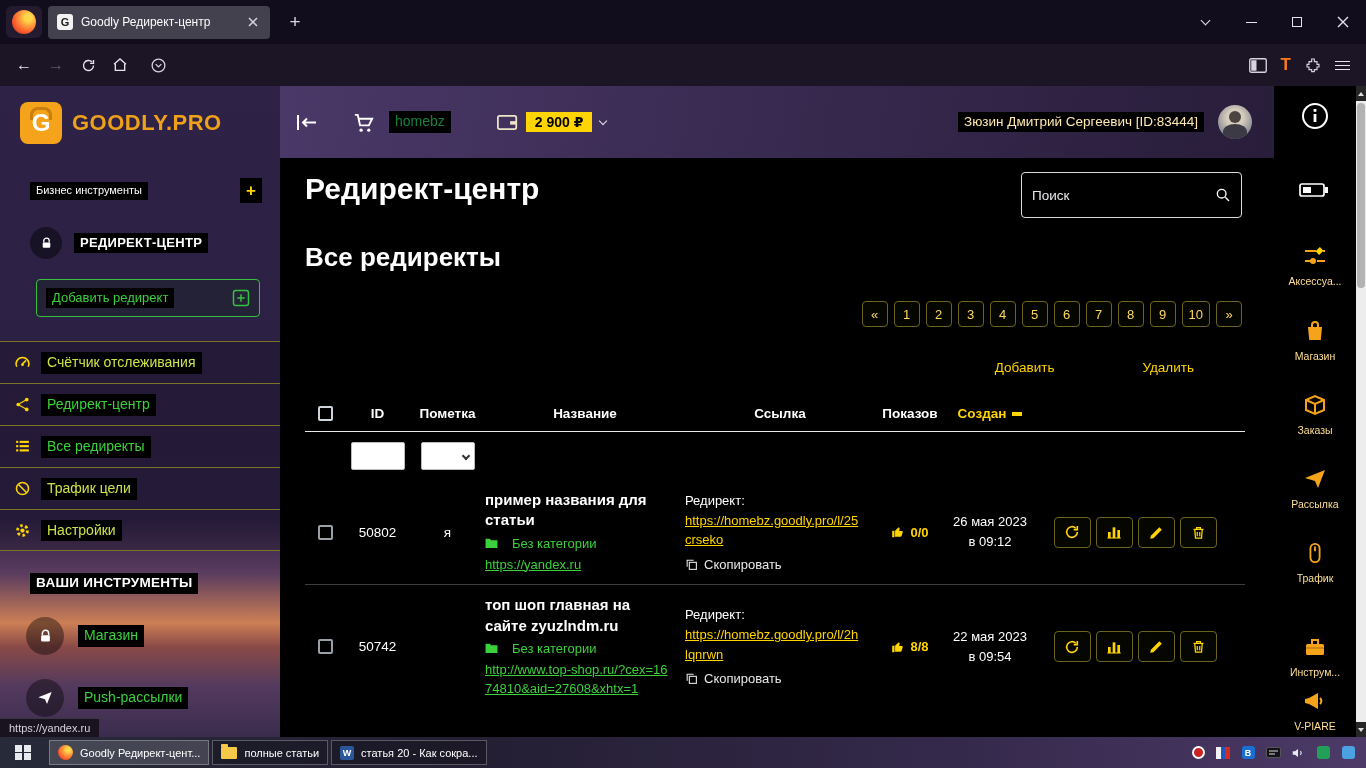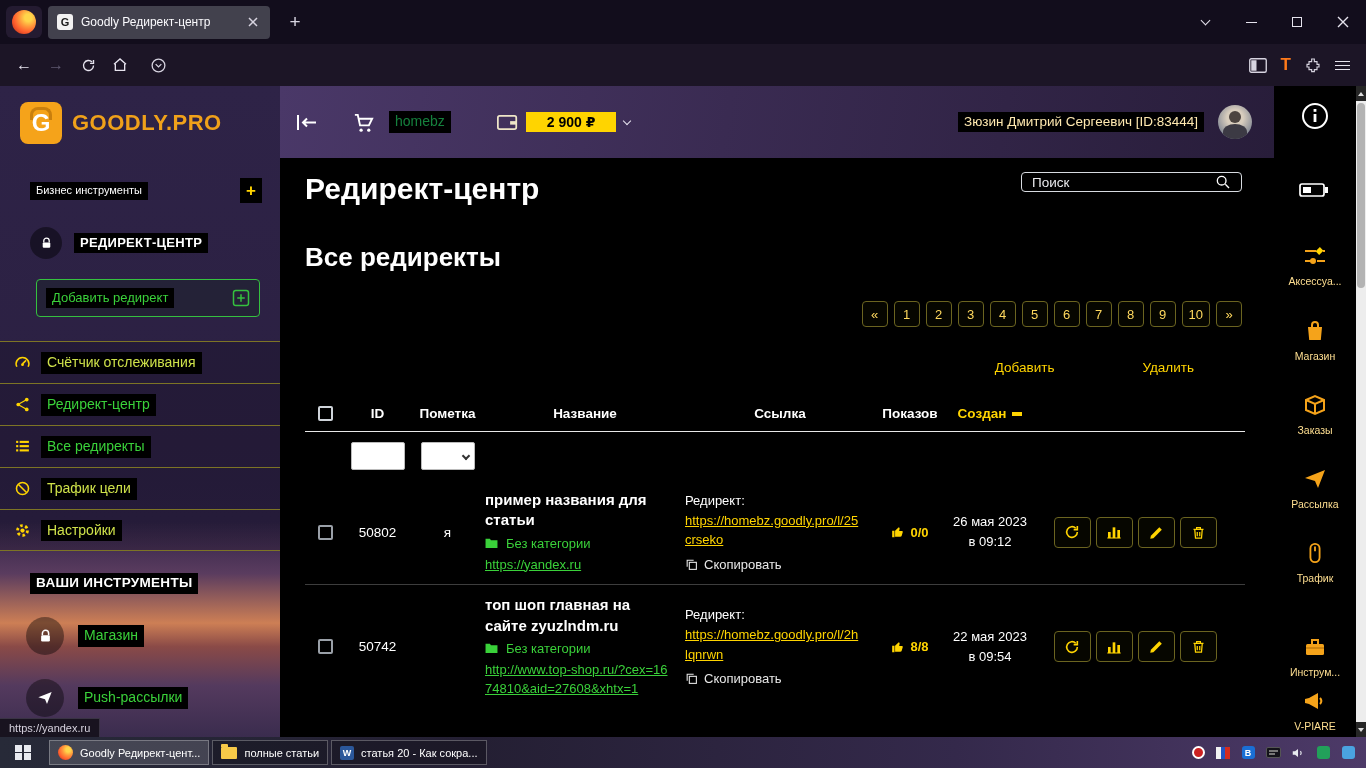--- a/index.html
+++ b/index.html
@@ -63,31 +63,31 @@
 .circ38{width:38px;height:38px;border-radius:50%;background:rgba(0,0,0,.4);display:flex;align-items:center;justify-content:center}
 .tlabel{color:#3ad13a;font-size:14px}
 .status-tip{position:absolute;left:0;bottom:0;background:#18131f;border:1px solid #3a3444;border-left:none;border-bottom:none;color:#d6d2de;font-size:11px;padding:3px 9px;z-index:5}
 
 
 #page{width:994px;height:651px;display:flex;flex-direction:column}
 .page-header{height:72px;background:linear-gradient(100deg,#4a3868 0%,#3a2b52 45%,#281d3a 100%);display:flex;align-items:center;padding:0 16px;position:relative}
 .ph-account{margin-left:14px;text-decoration:underline}
 .ph-account span{color:#15803d;font-size:14px}
 .wallet-group{margin-left:46px;display:flex;align-items:center;gap:8px}
-.balance-chip{background:#ffd400;color:#000;font-weight:bold;font-size:14px;padding:2px 21px}
+.balance-chip{background:#ffd400;color:#000;font-weight:bold;font-size:14px;padding:2px 9px}
 .chev-sm{width:6px;height:6px;border-right:1.8px solid #e8e4f0;border-bottom:1.8px solid #e8e4f0;transform:rotate(45deg);margin-top:-2px}
 .user-chip{margin-left:auto;text-decoration:underline;text-decoration-color:#b9a;}
 .user-chip span{color:#ffe9b0;font-size:13.5px}
 .avatar{width:34px;height:34px;border-radius:50%;margin:0 6px 0 14px;background:radial-gradient(circle at 50% 38%,#d8cdbd 0 30%,#8b8f98 70%,#5d616b 100%);overflow:hidden;position:relative}
 .avatar:before{content:"";position:absolute;top:6px;left:11px;width:12px;height:12px;border-radius:50%;background:#4c4440}
 .avatar:after{content:"";position:absolute;top:19px;left:5px;width:24px;height:16px;border-radius:50% 50% 0 0;background:#3c3a44}
 
 .content{position:relative;flex:1;background:#000}
 .page-title{position:absolute;left:25px;top:14px;color:#fff;font-size:30px;font-weight:bold}
-.searchbox{position:absolute;right:32px;top:14px;width:221px;height:20px;border:1px solid #d7dbe0;border-radius:4px;display:flex;align-items:center;padding:0 10px;background:#000}
+.searchbox{position:absolute;right:32px;top:14px;width:221px;height:46px;border:1px solid #d7dbe0;border-radius:4px;display:flex;align-items:center;padding:0 10px;background:#000}
 .searchbox input{flex:1;background:transparent;border:none;outline:none;color:#fff;font-size:13.5px;font-family:inherit}
 .searchbox input::placeholder{color:#e9e9ec;opacity:1}
 .section-title{position:absolute;left:25px;top:84px;color:#fff;font-size:26px;font-weight:bold}
 .pagination{position:absolute;right:32px;top:143px;display:flex;gap:6px}
 .pgbtn{min-width:26px;height:26px;border:1px solid #6b6420;border-radius:4px;color:#ffd95e;font-size:13px;display:flex;align-items:center;justify-content:center;padding:0 6px;background:#060600}
 .bulk-actions{position:absolute;right:74px;top:200px;display:flex;gap:76px}
 .bulk-actions .hl{color:#ffd400;font-size:13.5px}
 
 .tbl{position:absolute;left:25px;top:238px;width:940px}
 .tgrid{display:grid;grid-template-columns:40px 65px 75px 200px 190px 70px 90px 200px;align-items:center}
@@ -98,21 +98,21 @@
 .filter-row{height:48px}
 .f-input{width:54px;height:28px;background:#fff;border:1px solid #bbb;border-radius:2px;margin:0 auto;display:block}
 .f-select{width:54px;height:28px;background:#fff;border:1px solid #bbb;border-radius:2px;margin:0 auto;display:flex;align-items:center;justify-content:flex-end;padding-right:5px}
 .f-select .chevd{width:6px;height:6px;border-right:2px solid #333;border-bottom:2px solid #333;transform:rotate(45deg)}
 .trow{padding:10px 0}
 .trow.sep{border-bottom:1px solid #3d3d3d}
 .cbox{width:15px;height:15px;border:2px solid #9aa0a8;border-radius:2px;background:transparent;margin:0 auto}
 .cell-id,.cell-mark{color:#fff;font-size:13.5px;text-align:center}
 .cell-name{padding-right:12px}
 .row-title{color:#fff;font-weight:bold;font-size:15px;line-height:1.35;word-break:break-word}
-.cat-line{display:flex;align-items:center;gap:8px;margin-top:5px}
+.cat-line{display:flex;align-items:center;gap:14px;margin-top:5px}
 .cat-line span{color:#3ad13a;font-size:13px}
 .target-link{display:inline-block;margin-top:5px;color:#3ad13a;font-size:13px;text-decoration:underline;word-break:break-all;line-height:1.45}
 .cell-link{padding-right:14px}
 .redir-label{color:#fff;font-size:13px}
 .redir-url{display:inline-block;margin-top:3px;color:#ffd400;font-size:13px;text-decoration:underline;word-break:break-all;line-height:1.5}
 .copy-line{display:flex;align-items:center;gap:6px;margin-top:7px}
 .copy-line span{color:#e8e8e8;font-size:13px}
 .cell-views{display:flex;align-items:center;justify-content:center;gap:5px}
 .cell-views span{color:#ffd400;font-weight:bold;font-size:13px}
 .cell-created{color:#fff;font-size:13px;text-align:center;line-height:1.55;padding:0 6px}

